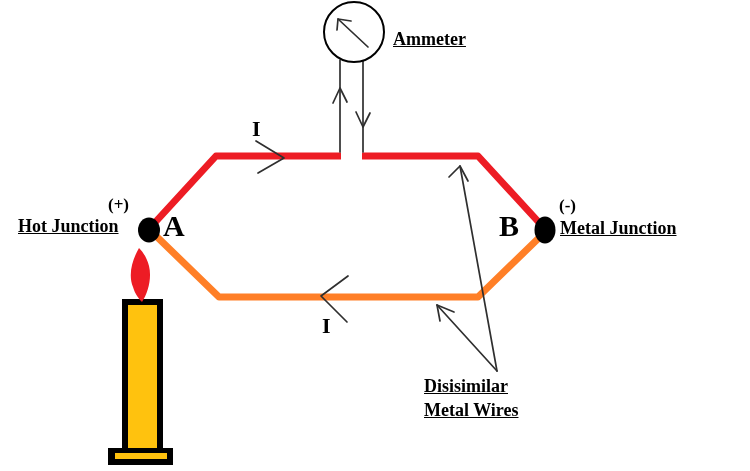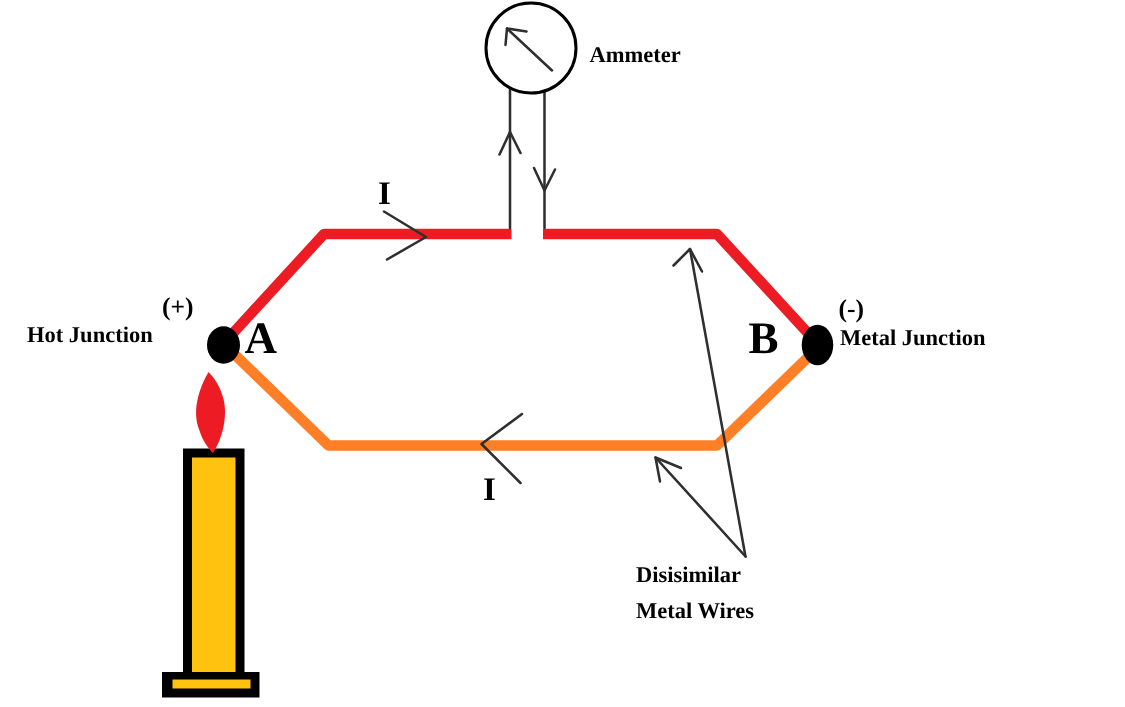--- a/index.html
+++ b/index.html
@@ -12,21 +12,21 @@
     font-family: "Liberation Serif", serif;
   }
   .stage svg { position: absolute; left: 0; top: 0; }
   .label {
     position: absolute;
     color: var(--ink, #000);
     font-weight: bold;
     line-height: 1;
     white-space: nowrap;
   }
-  .lbl-21 { font-size: 15px; }
+  .lbl-21 { font-size: 18px; text-decoration: underline; }
   .lbl-17 { font-size: 17px; }
   .lbl-30 { font-size: 30px; }
   .lbl-22 { font-size: 22px; }
 
   
   .wire-hot   { stroke: var(--wire-hot, #ed1c24); stroke-width: 7; fill: none; stroke-linejoin: round; }
   .wire-cold  { stroke: var(--wire-cold, #ff7f27); stroke-width: 7; fill: none; stroke-linejoin: round; }
   .thin       { stroke: var(--thin-line, #2f2f2f); stroke-width: 1.7; fill: none; stroke-linecap: round; stroke-linejoin: round; }
   .ink-fill   { fill: var(--ink, #000); }
   .gold-fill  { fill: var(--candle, #ffc20e); }

